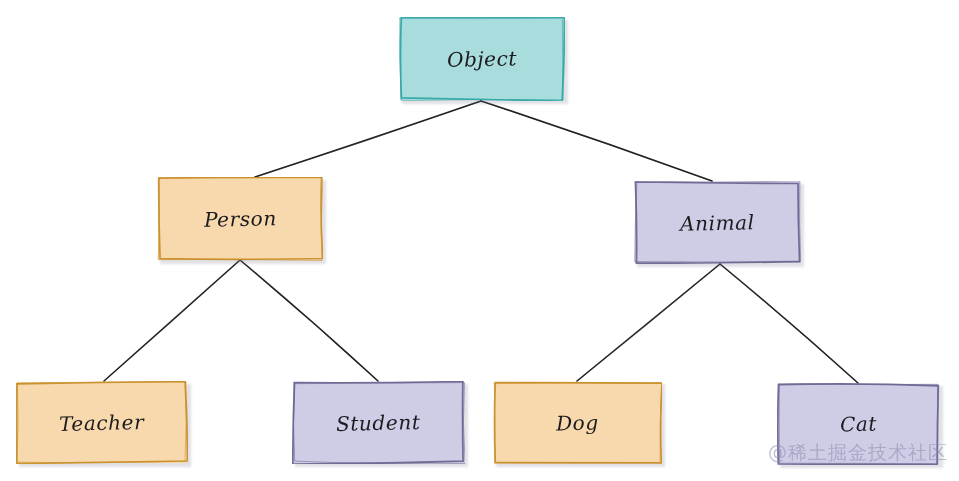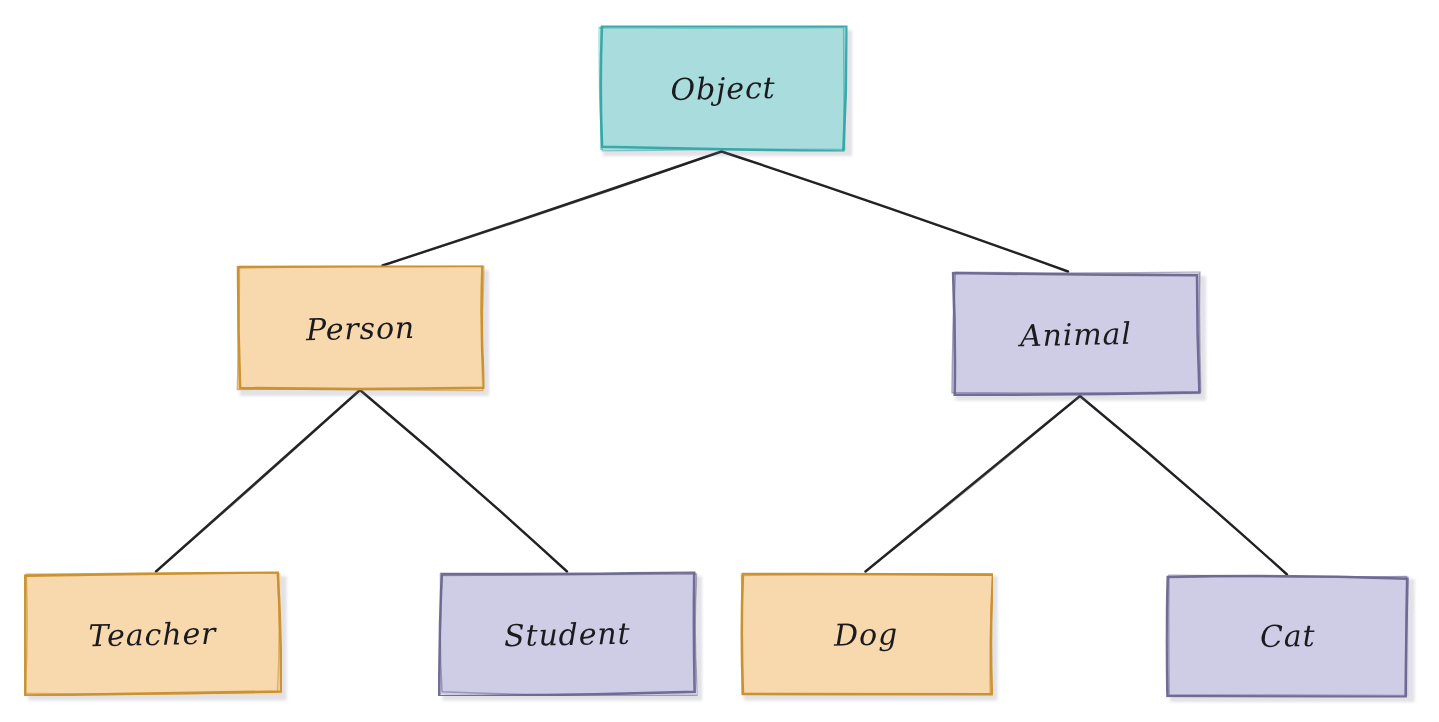--- a/index.html
+++ b/index.html
@@ -150,14 +150,15 @@
         <div class="shadowy"></div>
         <div class="fill" style="background: rgb(207, 205, 230);"></div>
         <svg class="sk1" viewBox="0 0 163 82">
           <path d="M1.5,1.7 Q81.5,-0.3 161.3,2.9 Q160.4,41.0 160.1,81.7 Q81.5,81.4 1.3,81.0 Q0.1,41.0 1.5,1.7 Z" fill="none" stroke="#6a6690" stroke-width="1.7" stroke-opacity="0.95" stroke-linecap="round"></path>
           <path d="M2.3,0.1 Q81.5,2.4 160.6,1.3 Q160.2,41.0 160.5,80.6 Q81.5,80.3 2.4,80.2 Q2.0,41.0 2.3,0.1 Z" fill="none" stroke="#6a6690" stroke-width="1.0" stroke-opacity="0.55" stroke-linecap="round"></path>
         </svg>
         <div class="label">Cat</div>
       </div>
     </div>
 
+  <div class="watermark" style="left: 768px; top: 440px; color: rgb(139, 139, 176); opacity: 0.55;">@稀土掘金技术社区</div>
 
 </div>
 
 </body></html>

